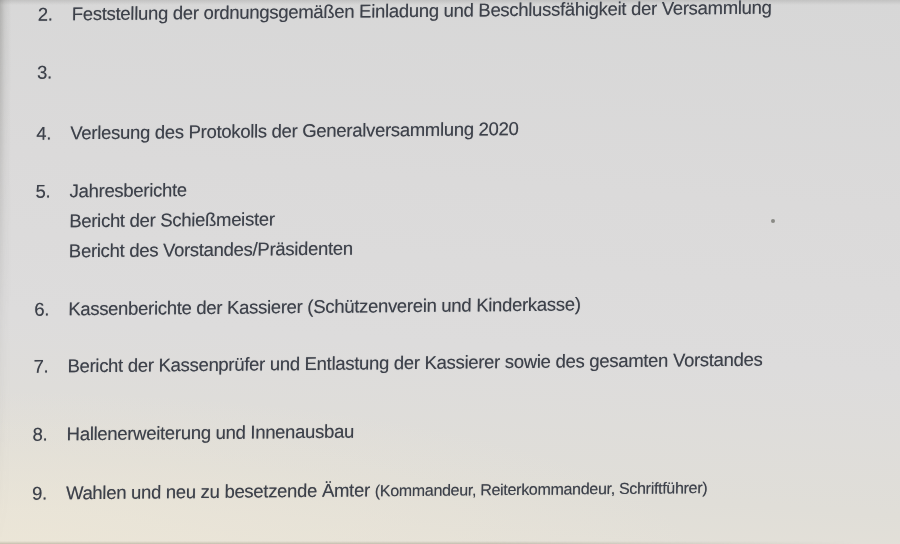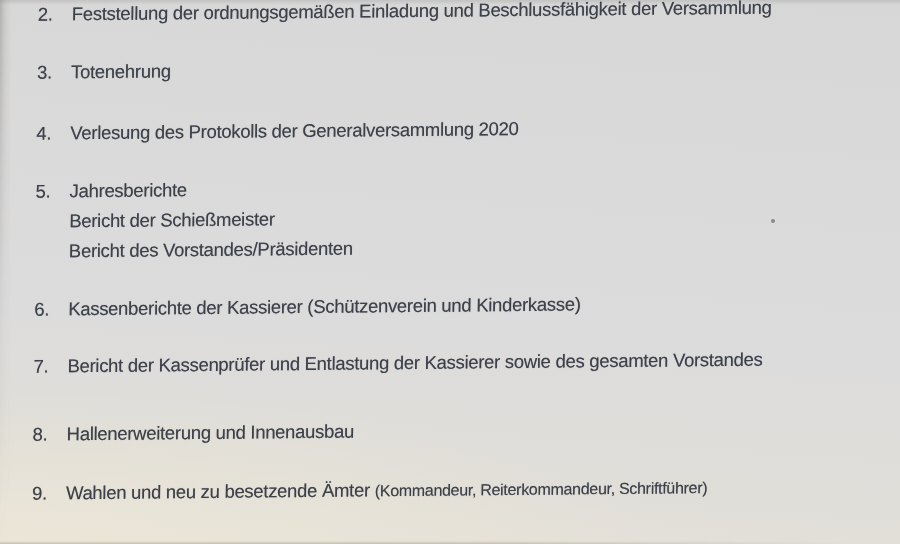--- a/index.html
+++ b/index.html
@@ -58,21 +58,20 @@
 
   <div class="agenda">
 
     <div class="line" style="top:3px">
       <span class="num">2.</span>
       <span class="txt">Feststellung der ordnungsgemäßen Einladung und Beschlussfähigkeit der Versammlung</span>
     </div>
 
     <div class="line" style="top:61px">
       <span class="num">3.</span>
-      <span class="txt">Totenehrung</span>
     </div>
 
     <div class="line" style="top:122px">
       <span class="num">4.</span>
       <span class="txt">Verlesung des Protokolls der Generalversammlung 2020</span>
     </div>
 
     <div class="line" style="top:180px">
       <span class="num">5.</span>
       <span class="txt">Jahresberichte</span>

